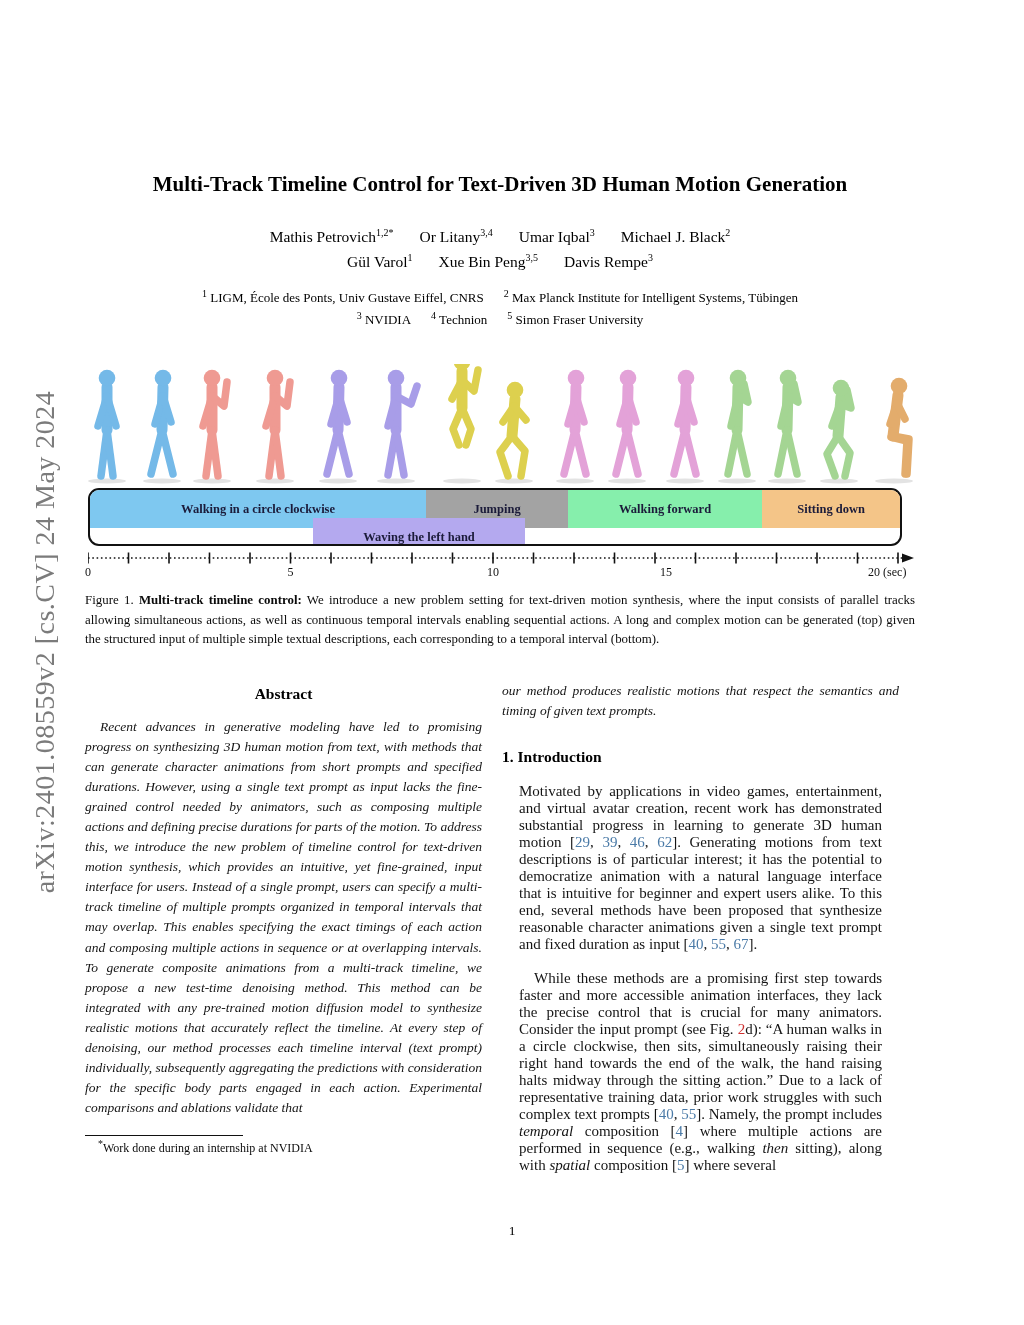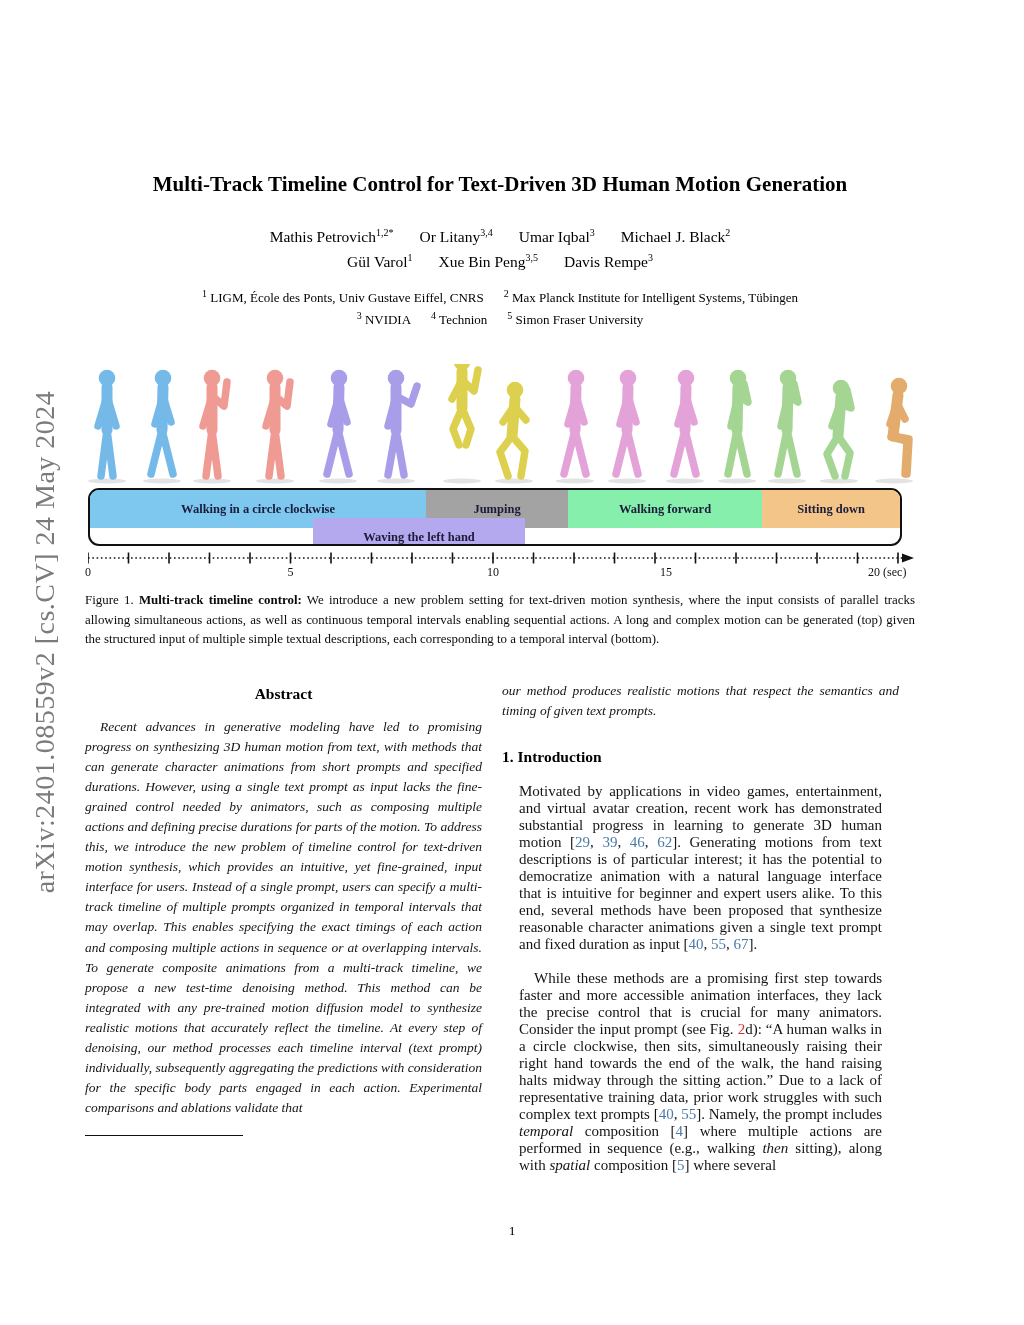--- a/index.html
+++ b/index.html
@@ -287,20 +287,21 @@
         </div>
     </div>
 
     <div class="caption"><span>Figure 1. </span><span class="b">Multi-track timeline control:</span><span> We introduce a new problem setting for text-driven motion synthesis, where the input consists of parallel tracks allowing simultaneous actions, as well as continuous temporal intervals enabling sequential actions. A long and complex motion can be generated (top) given the structured input of multiple simple textual descriptions, each corresponding to a temporal interval (bottom).</span></div>
 
     <div class="columns">
       <div class="col">
         <div class="abstract-head">Abstract</div>
         <p class="abs-text">Recent advances in generative modeling have led to promising progress on synthesizing 3D human motion from text, with methods that can generate character animations from short prompts and specified durations. However, using a single text prompt as input lacks the fine-grained control needed by animators, such as composing multiple actions and defining precise durations for parts of the motion. To address this, we introduce the new problem of timeline control for text-driven motion synthesis, which provides an intuitive, yet fine-grained, input interface for users. Instead of a single prompt, users can specify a multi-track timeline of multiple prompts organized in temporal intervals that may overlap. This enables specifying the exact timings of each action and composing multiple actions in sequence or at overlapping intervals. To generate composite animations from a multi-track timeline, we propose a new test-time denoising method. This method can be integrated with any pre-trained motion diffusion model to synthesize realistic motions that accurately reflect the timeline. At every step of denoising, our method processes each timeline interval (text prompt) individually, subsequently aggregating the predictions with consideration for the specific body parts engaged in each action. Experimental comparisons and ablations validate that</p>
         <div class="fnrule"></div>
+        <div class="footnote"><span class="sup">*</span><span>Work done during an internship at NVIDIA</span></div>
       </div>
       <div class="col">
         <p class="abs-cont">our method produces realistic motions that respect the semantics and timing of given text prompts.</p>
         <h2 class="sechead">1. Introduction</h2>
         <p class="body-p"><span>Motivated by applications in video games, entertainment, and virtual avatar creation, recent work has demonstrated substantial progress in learning to generate 3D human motion [</span><span class="cite">29</span><span>, </span><span class="cite">39</span><span>, </span><span class="cite">46</span><span>, </span><span class="cite">62</span><span>]. Generating motions from text descriptions is of particular interest; it has the potential to democratize animation with a natural language interface that is intuitive for beginner and expert users alike. To this end, several methods have been proposed that synthesize reasonable character animations given a single text prompt and fixed duration as input [</span><span class="cite">40</span><span>, </span><span class="cite">55</span><span>, </span><span class="cite">67</span><span>].</span></p>
         <p class="body-p indent"><span>While these methods are a promising first step towards faster and more accessible animation interfaces, they lack the precise control that is crucial for many animators. Consider the input prompt (see Fig. </span><span class="fig">2</span><span>d): “A human walks in a circle clockwise, then sits, simultaneously raising their right hand towards the end of the walk, the hand raising halts midway through the sitting action.” Due to a lack of representative training data, prior work struggles with such complex text prompts [</span><span class="cite">40</span><span>, </span><span class="cite">55</span><span>]. Namely, the prompt includes </span><span class="i">temporal</span><span> composition [</span><span class="cite">4</span><span>] where multiple actions are performed in sequence (e.g., walking </span><span class="i">then</span><span> sitting), along with </span><span class="i">spatial</span><span> composition [</span><span class="cite">5</span><span>] where several</span></p>
       </div>
     </div>
   </div>
 

